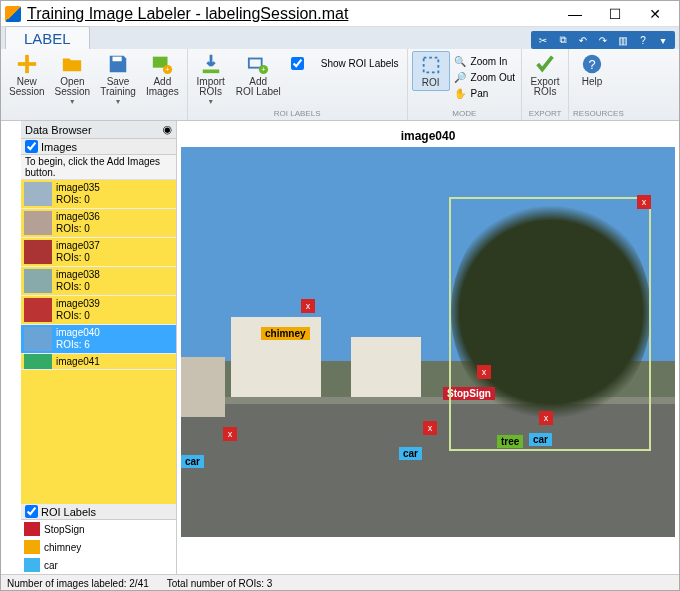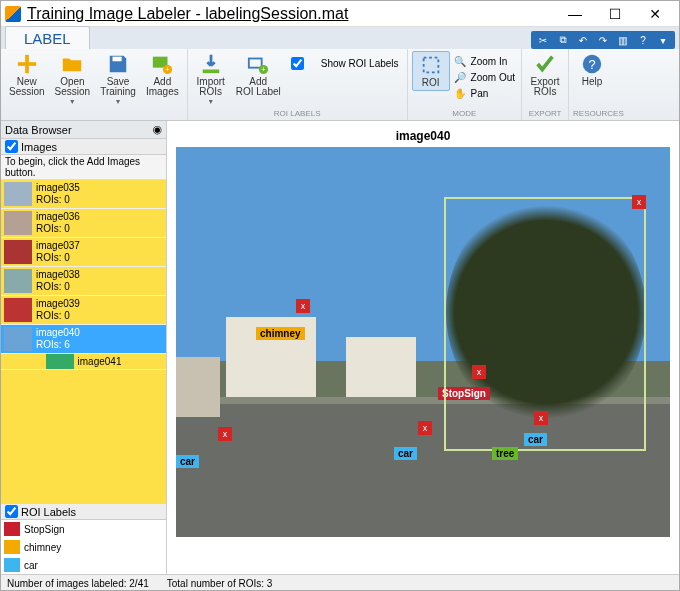--- a/index.html
+++ b/index.html
@@ -25,21 +25,21 @@
 .rbbtn { display: flex; flex-direction: column; align-items: center; padding: 2px 4px; cursor: pointer; border-radius: 2px; min-width: 38px; }
 .rbbtn .ico { width: 22px; height: 22px; margin-bottom: 2px; display: flex; align-items: center; justify-content: center; }
 .rbbtn .lbl { font-size: 10px; line-height: 10px; text-align: center; color: #333; white-space: pre-line; }
 .rbbtn.checked { background: #d2e4f4; border: 1px solid #8ab7e0; }
 .rbbtn .drop { font-size: 8px; color: #666; }
 .chk-label { display: flex; align-items: center; gap: 17px; font-size: 10px; padding: 6px 4px; }
 .mini-row { display: flex; align-items: center; gap: 3px; font-size: 10px; padding: 1px 2px; cursor: pointer; }
 .mini-row .mico { width: 14px; height: 14px; display: flex; align-items: center; justify-content: center; }
 
 
-.main { display: flex; height: calc(591px - 26px - 22px - 72px - 18px); }
+.main { display: flex; height: calc(591px - 26px - 22px - 72px - 18px); padding-left: 20px; }
 .leftpanel { width: 166px; background: #f4f4f4; border-right: 1px solid #ccc; display: flex; flex-direction: column; }
 .panel-hdr { background: #e6e9ec; border-bottom: 1px solid #ccc; padding: 2px 4px; font-size: 11px; display: flex; align-items: center; justify-content: space-between; }
 .panel-sec { background: #ededed; border-bottom: 1px solid #ccc; padding: 1px 4px; font-size: 11px; display: flex; align-items: center; gap: 3px; }
 .hint { font-size: 10px; padding: 1px 4px; background: #f4f4f4; border-bottom: 1px solid #ddd; }
 .img-list { flex: 1; overflow-y: auto; background: #fde047; }
 .img-item { display: flex; align-items: center; gap: 4px; padding: 2px 3px; border-bottom: 1px solid #eee; cursor: pointer; }
 .img-item.selected { background: #3ba8ff; color: #fff; }
 .img-item .thumb { width: 28px; height: 24px; background: #7aa3c8; flex-shrink: 0; }
 .img-item .info { font-size: 10px; line-height: 12px; }
 .roi-list { background: #fff; max-height: 86px; overflow:hidden; }
@@ -261,21 +261,21 @@
           <div class="info">image038<br>ROIs: 0</div>
         </div>
         <div class="img-item">
           <div class="thumb" style="background: rgb(187, 51, 51);"></div>
           <div class="info">image039<br>ROIs: 0</div>
         </div>
         <div class="img-item selected">
           <div class="thumb" style="background: rgb(106, 163, 214);"></div>
           <div class="info">image040<br>ROIs: 6</div>
         </div>
-        <div class="img-item" style="height: 16px; overflow: hidden; justify-content: center;">
+        <div class="img-item" style="height: 16px; overflow: hidden;">
           <div class="thumb" style="background: rgb(51, 170, 102);"></div>
           <div class="info">image041</div>
         </div>
       </div>
     <div class="panel-sec">
       <input type="checkbox" checked="" style="">
       <span>ROI Labels</span>
     </div>
     <div class="roi-list" id="roi-list">
         <div class="roi-item">
@@ -300,21 +300,21 @@
       <div class="road"></div>
       <div class="house" style="left:50px;top:170px;width:90px;height:80px;"></div>
       <div class="house" style="left:170px;top:190px;width:70px;height:60px;"></div>
       <div class="house" style="left:0;top:210px;width:44px;height:60px;background:#c8c0b0;"></div>
       <div class="treebg"></div>
     <div class="tag" style="left: 80px; top: 180px; background: rgb(242, 169, 0); color: rgb(0, 0, 0);">chimney</div>
         <div class="delx" style="left: 120px; top: 152px;">x</div>
         <div class="tag" style="left: 262px; top: 240px; background: rgb(199, 31, 45); color: rgb(255, 255, 255);">StopSign</div>
         <div class="delx" style="left: 296px; top: 218px;">x</div>
         <div class="label-box" style="left: 268px; top: 50px; width: 202px; height: 254px; border-color: rgb(207, 227, 154);"></div>
-        <div class="tag" style="left: 316px; top: 300px; background: rgb(106, 183, 44); color: rgb(0, 0, 0); text-align: right;">tree</div>
+        <div class="tag" style="left: 316px; top: 288px; background: rgb(106, 183, 44); color: rgb(0, 0, 0); text-align: right;">tree</div>
         <div class="delx" style="left: 456px; top: 48px;">x</div>
         <div class="tag" style="left: 0px; top: 308px; background: rgb(63, 181, 239); color: rgb(0, 0, 0);">car</div>
         <div class="delx" style="left: 42px; top: 280px;">x</div>
         <div class="tag" style="left: 218px; top: 300px; background: rgb(63, 181, 239); color: rgb(0, 0, 0);">car</div>
         <div class="delx" style="left: 242px; top: 274px;">x</div>
         <div class="tag" style="left: 348px; top: 286px; background: rgb(63, 181, 239); color: rgb(0, 0, 0);">car</div>
         <div class="delx" style="left: 358px; top: 264px;">x</div>
       </div>
   </div>
 </div>

